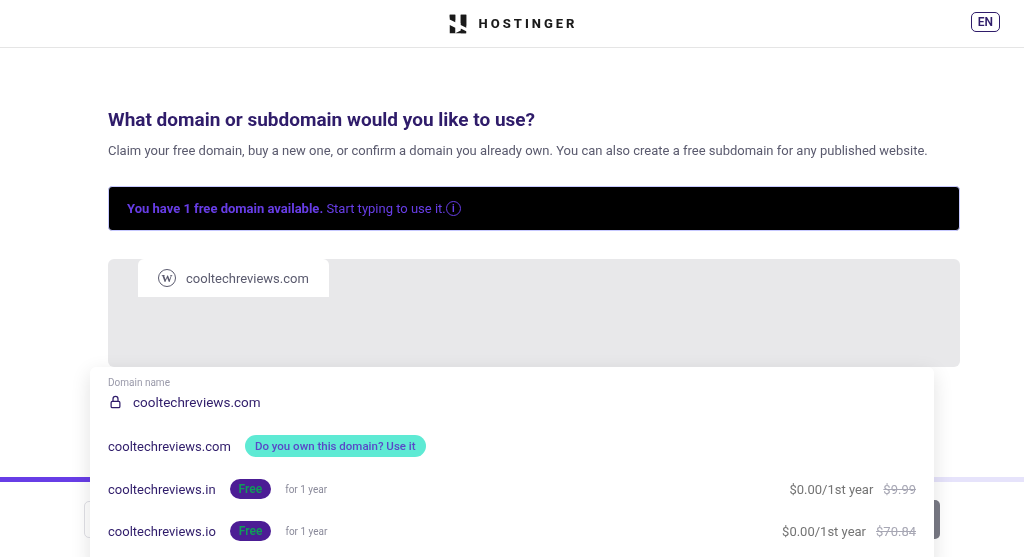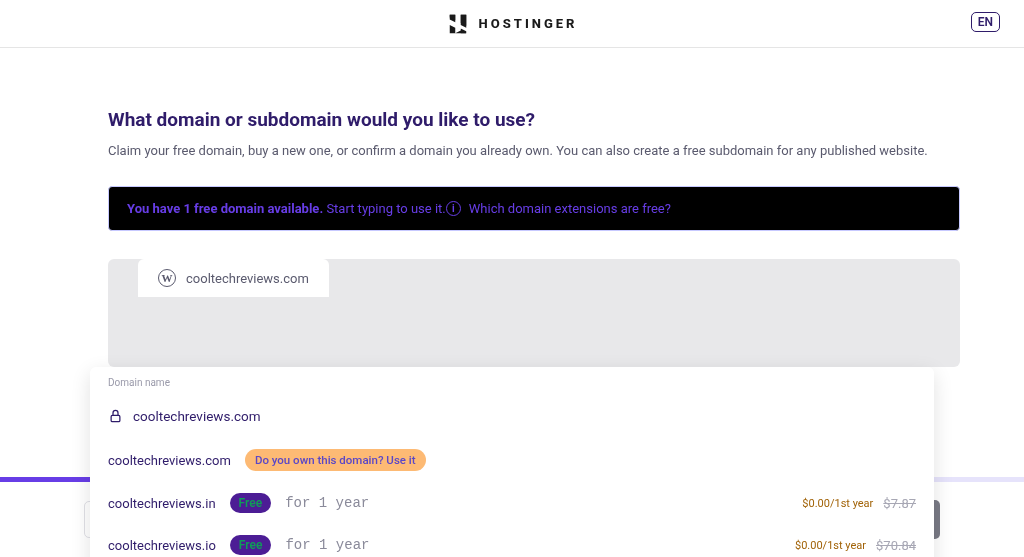--- a/index.html
+++ b/index.html
@@ -15,31 +15,31 @@
 .banner { background: #000000; border: 1px solid #c7c9ff; border-radius: 4px; padding: 14px 18px; display: flex; justify-content: flex-start; align-items: center; margin-bottom: 28px; }
 .banner-left { font-size: 13px; }
 .bold-purple { font-weight: 700; color: #673de6; }
 .tail-purple { color: #673de6; font-weight: 400; }
 .banner-right { display: flex; align-items: center; gap: 8px; color: #673de6; font-size: 13px; cursor: pointer; }
 .info-icon { width: 15px; height: 15px; border: 1.5px solid #673de6; border-radius: 50%; display: inline-flex; align-items: center; justify-content: center; font-size: 10px; font-weight: 700; }
 .gray-bar { background: #e8e8ea; border-radius: 6px; padding: 0; position: relative; }
 .tab { background: #fff; display: inline-flex; align-items: center; gap: 10px; padding: 10px 20px; margin-left: 30px; border-top-left-radius: 6px; border-top-right-radius: 6px; font-size: 13px; color: #5a5a6e; }
 .wp-icon { width: 18px; height: 18px; border: 1.5px solid #5a5a6e; border-radius: 50%; display: inline-flex; align-items: center; justify-content: center; font-weight: 700; font-size: 11px; font-family: Georgia, serif; }
 .dropdown { position: absolute; left: 90px; right: 90px; background: #fff; border-radius: 6px; box-shadow: 0 6px 20px rgba(0,0,0,0.12); margin-top: 0; z-index: 5; padding: 10px 18px 18px; }
-.field-label { font-size: 10px; color: #9a9aaa; margin-bottom: 16px; }
+.field-label { font-size: 10px; color: #9a9aaa; margin-bottom: 2px; }
 .input-row { display: flex; align-items: center; gap: 10px; font-size: 13.5px; color: #2f1c6a; padding: 4px 0 14px; }
 .lock-icon { width: 15px; height: 16px; }
 .result-row { display: flex; align-items: center; justify-content: space-between; padding: 11px 0; font-size: 13px; }
 .row-left { display: flex; align-items: center; gap: 14px; }
 .domain-text { color: #2f1c6a; }
-.own-badge { background: #fdba74; color: #5a47c7; padding: 4px 10px; border-radius: 11px; font-size: 11.5px; font-weight: 500; cursor: pointer; }
+.own-badge { background: #5eead4; color: #5a47c7; padding: 4px 10px; border-radius: 11px; font-size: 11.5px; font-weight: 500; cursor: pointer; }
 .free-badge { background: #4c1d95; color: #0f9d58; padding: 3px 9px; border-radius: 10px; font-size: 12px; font-weight: 600; }
-.year-text { color: #8a8a9a; font-size: 14px; font-family: Liberation Mono, monospace; }
+.year-text { color: #8a8a9a; font-size: 10px; }
 .row-right { display: flex; align-items: center; gap: 10px; }
-.price { color: #a16207; font-size: 11px; }
+.price { color: #737373; font-size: 13px; }
 .price-strike { color: #a7a7b4; text-decoration: line-through; font-size: 13px; }
 .progress-wrap { position: absolute; left: 0; right: 0; top: 477px; height: 5px; background: #e6e3fb; }
 .progress-fill { height: 100%; background: #673de6; position: relative; }
 .progress-label { position: absolute; right: 4px; top: -1px; font-size: 9px; font-weight: 600; color: #fff; background: #673de6; padding: 0 3px; border-radius: 2px; }
 .footer { position: absolute; left: 0; right: 0; bottom: 0; height: 75px; background: #fff; display: flex; align-items: center; justify-content: space-between; padding: 0 84px; }
 .back-btn { background: #fff; border: 1px solid #e0e0e6; border-radius: 5px; padding: 10px 18px; display: flex; align-items: center; gap: 10px; color: #673de6; font-size: 13.5px; font-weight: 600; cursor: pointer; }
 .footer-right { display: flex; align-items: center; gap: 26px; }
 .temp-link { color: #673de6; font-size: 13.5px; font-weight: 600; cursor: pointer; }
 .next-btn { background: #7a7b86; color: #fff; border: none; border-radius: 5px; padding: 12px 24px; display: flex; align-items: center; gap: 10px; font-size: 13.5px; font-weight: 600; cursor: pointer; }
 .arrow { width: 18px; height: 10px; }
@@ -65,21 +65,20 @@
 <div class="content">
   <h1>What domain or subdomain would you like to use?</h1>
   <p class="subtext">Claim your free domain, buy a new one, or confirm a domain you already own. You can also create a free subdomain for any published website.</p>
 
   <div class="banner">
     <div class="banner-left">
       <span class="bold-purple">You have 1 free domain available.</span><span class="tail-purple"> Start typing to use it.</span>
     </div>
     <div class="banner-right">
       <span class="info-icon">i</span>
-      <span>Which domain extensions are free?</span>
     </div>
   </div>
 
   <div class="gray-bar">
     <div class="tab">
       <span class="wp-icon">W</span>
       <span>cooltechreviews.com</span>
     </div>
     <div style="height:70px;"></div>
   </div>
@@ -103,21 +102,21 @@
   </div>
 
   <div class="result-row">
     <div class="row-left">
       <span class="domain-text">cooltechreviews.in</span>
       <span class="free-badge">Free</span>
       <span class="year-text">for 1 year</span>
     </div>
     <div class="row-right">
       <span class="price">$0.00/1st year</span>
-      <span class="price-strike">$7.87</span>
+      <span class="price-strike">$9.99</span>
     </div>
   </div>
 
   <div class="result-row">
     <div class="row-left">
       <span class="domain-text">cooltechreviews.io</span>
       <span class="free-badge">Free</span>
       <span class="year-text">for 1 year</span>
     </div>
     <div class="row-right">

